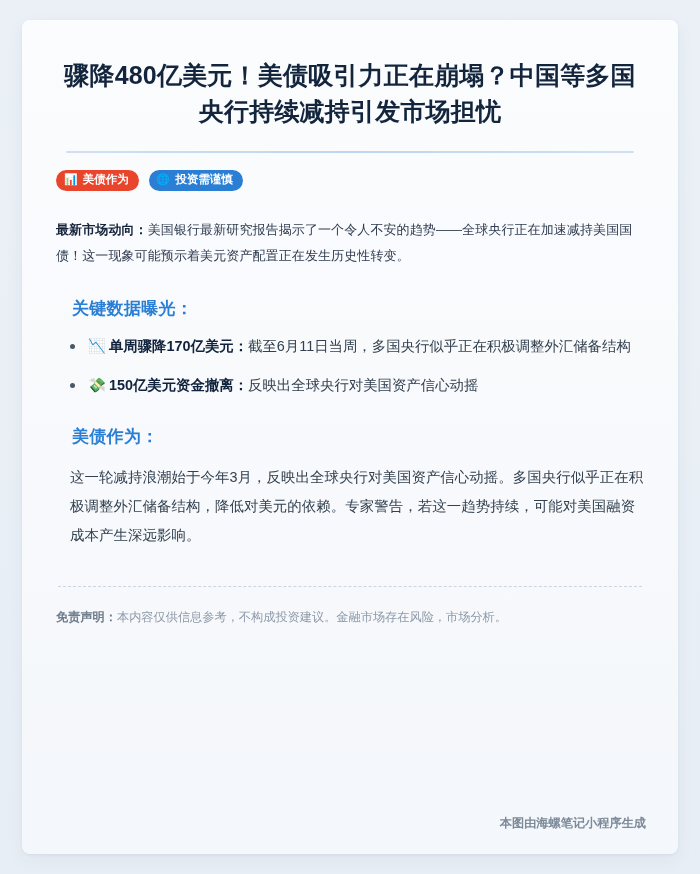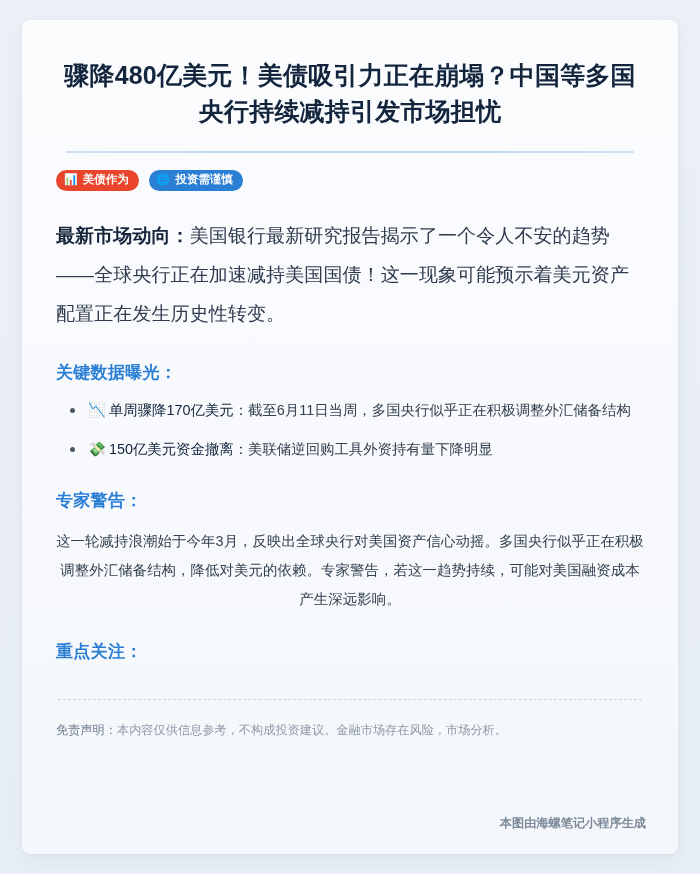--- a/index.html
+++ b/index.html
@@ -63,29 +63,29 @@
     font-weight: bold;
     white-space: nowrap;
     line-height: 1.2;
   }
   .tag-red { background: #e8452c; }
   .tag-blue { background: #2a7fd4; }
   .tag .ic { font-size: 11px; line-height: 1; }
 
   .lede {
     margin: 26px 2px 0 2px;
-    font-size: 19px;
+    font-size: 13px;
     line-height: 2.05;
     color: #2e3b4e;
     letter-spacing: 0.1px;
   }
   .lede b { color: #15243a; font-weight: bold; }
 
   .section-h {
-    margin: 27px 2px 0 2px;
+    margin: 27px 2px 0 18px;
     font-size: 17px;
     font-weight: bold;
     color: #2a7fd4;
     letter-spacing: 0.3px;
   }
 
   ul.bullets {
     list-style: none;
     margin: 14px 0 0 0;
     padding: 0 2px 0 14px;
@@ -104,43 +104,42 @@
     left: 2px;
     top: 10px;
     width: 5px;
     height: 5px;
     border-radius: 50%;
     background: #4a5866;
   }
   ul.bullets .emj { margin-right: 3px; }
   ul.bullets .key {
     color: #11233c;
-    font-weight: normal;
+    font-weight: bold;
   }
 
   .para {
-    margin: 15px 2px 0 2px;
+    margin: 15px 2px 0 16px;
     font-size: 14.4px;
     line-height: 2.0;
     color: #33404f;
     letter-spacing: 0.1px;
-    text-align: center;
   }
 
   .divider {
     margin: 36px 4px 0 4px;
     border-top: 1px dashed #c9d6e4;
   }
   .disclaimer {
     margin: 20px 2px 0 2px;
     font-size: 12.2px;
     color: #8d99a8;
     line-height: 1.7;
   }
-  .disclaimer b { color: #6e7c8c; font-weight: normal; }
+  .disclaimer b { color: #6e7c8c; font-weight: bold; }
   .footer {
     position: absolute;
     right: 32px;
     bottom: 22px;
     font-size: 12.2px;
     color: #7c8a99;
     font-weight: bold;
   }
 </style>
 </head>
@@ -166,28 +165,27 @@
     <p class="lede">
       <b>最新市场动向：</b><span>美国银行最新研究报告揭示了一个令人不安的趋势——全球央行正在加速减持美国国债！这一现象可能预示着美元资产配置正在发生历史性转变。</span>
     </p>
 
     <h2 class="section-h">关键数据曝光：</h2>
     <ul class="bullets">
       <li>
         <span class="emj">📉</span><span class="key">单周骤降170亿美元：</span><span>截至6月11日当周，多国央行似乎正在积极调整外汇储备结构</span>
       </li>
       <li>
-        <span class="emj">💸</span><span class="key">150亿美元资金撤离：</span><span>美联储逆回购工具外资持有量下降明显</span>
+        <span class="emj">💸</span><span class="key">150亿美元资金撤离：</span><span>反映出全球央行对美国资产信心动摇</span>
       </li>
     </ul>
 
-    <h2 class="section-h">专家警告：</h2>
+    <h2 class="section-h">美债作为：</h2>
     <p class="para">这一轮减持浪潮始于今年3月，反映出全球央行对美国资产信心动摇。多国央行似乎正在积极调整外汇储备结构，降低对美元的依赖。专家警告，若这一趋势持续，可能对美国融资成本产生深远影响。</p>
 
-    <h2 class="section-h">重点关注：</h2>
 
     <div class="divider"></div>
 
     <p class="disclaimer">
       <b>免责声明：</b><span>本内容仅供信息参考，不构成投资建议。金融市场存在风险，市场分析。</span>
     </p>
 
     <div class="footer">本图由海螺笔记小程序生成</div>
 
   </div>

